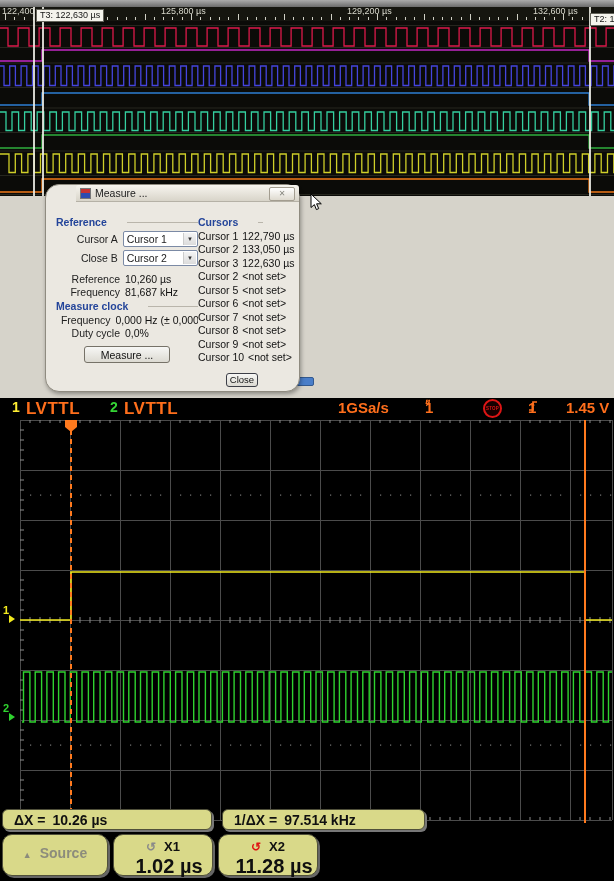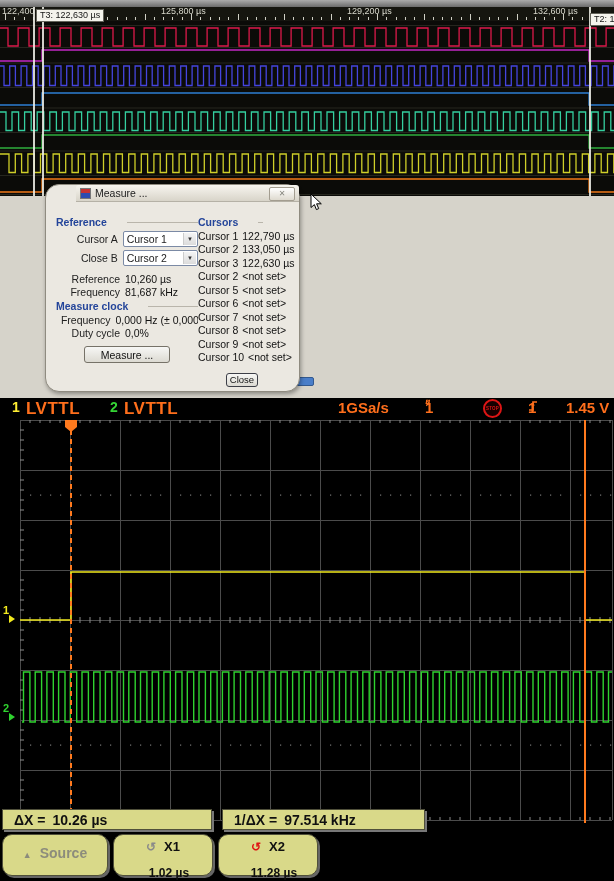--- a/index.html
+++ b/index.html
@@ -76,32 +76,32 @@
   .hd-trig{left:528px;font-size:15px;display:flex;align-items:center;gap:2px;}
   .hd-level{left:566px;font-size:15px;width:48px;overflow:hidden;white-space:nowrap;}
   #scopesvg{position:absolute;left:0;top:398px;z-index:1;}
   .gmarker{position:absolute;z-index:5;display:flex;flex-direction:column;align-items:flex-start;
     font-size:11px;font-weight:bold;line-height:9px;}
   .gmarker .tri{width:0;height:0;border-top:4px solid transparent;border-bottom:4px solid transparent;
     border-left:6px solid currentColor;margin-left:6px;}
   #ch1-marker{left:3px;top:606px;color:#f2ea1e;}
   #ch2-marker{left:3px;top:704px;color:#2fd32f;}
   .pill{position:absolute;top:809px;height:21px;background:#d9d989;border:1px solid #50503a;
-    border-radius:0;box-shadow:2px 2px 0 #777;display:flex;align-items:center;gap:7px;
+    border-radius:6px;box-shadow:2px 2px 0 #777;display:flex;align-items:center;gap:7px;
     padding-left:11px;box-sizing:border-box;font-weight:bold;font-size:14px;color:#101010;z-index:8;}
   #dx-pill{left:2px;width:210px;}
   #idx-pill{left:222px;width:203px;}
   .skey{position:absolute;top:834px;height:42px;background:#d9d989;border:1px solid #50503a;
     border-radius:10px;box-shadow:2px 2px 0 #666;box-sizing:border-box;text-align:center;
     font-weight:bold;color:#101010;z-index:8;padding-top:4px;}
   #sk-source{left:2px;width:106px;color:#8c8c7c;font-size:14px;padding-top:10px;}
   #sk-x1{left:113px;width:100px;}
   #sk-x2{left:218px;width:100px;}
   .skline1{font-size:13px;display:flex;justify-content:center;align-items:center;gap:8px;}
-  .skline2{font-size:12px;margin-top:12px;padding-left:12px;}
+  .skline2{font-size:20px;margin-top:1px;padding-left:12px;}
   .knob{font-size:12px;font-weight:bold;}
   #sk-x1 .knob{color:#8a8a8a;}
   #sk-x2 .knob{color:#e01313;}
   .srcarrow{font-size:9px;margin-right:8px;color:#8c8c7c;}
 </style>
 </head>
 <body>
 
 <div id="stage">
 

